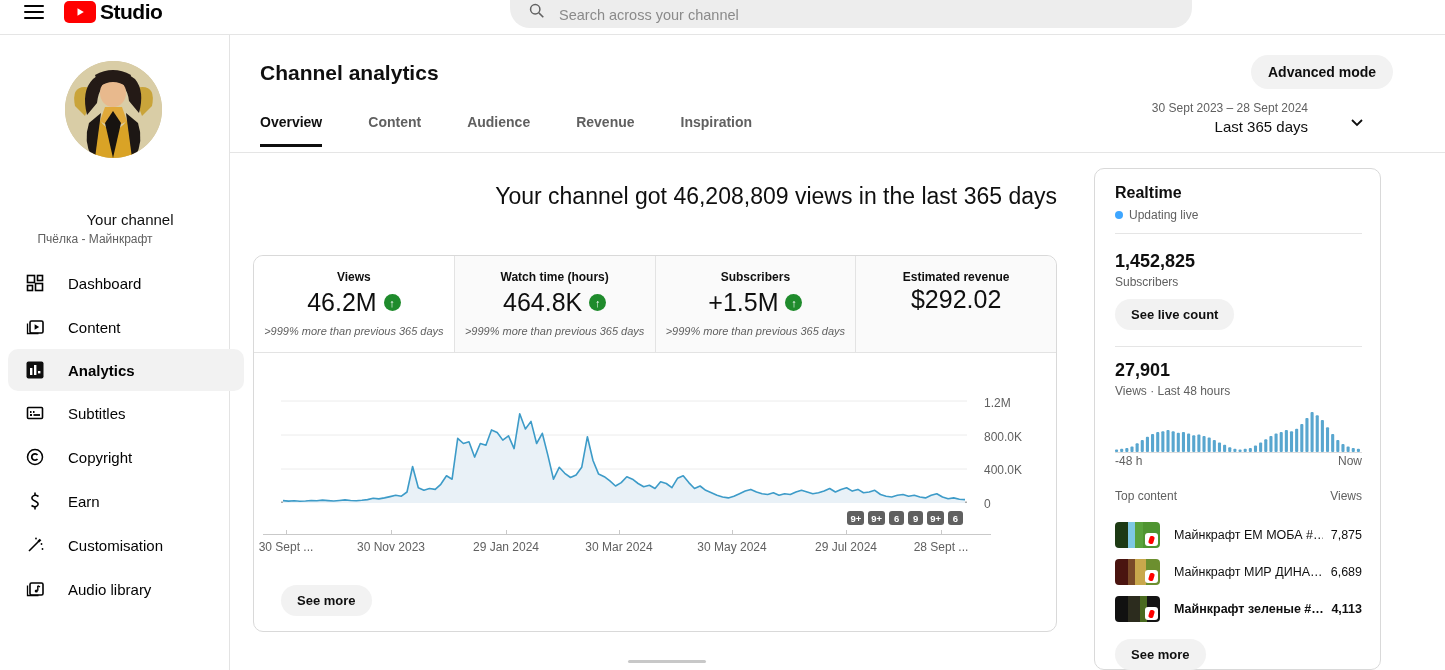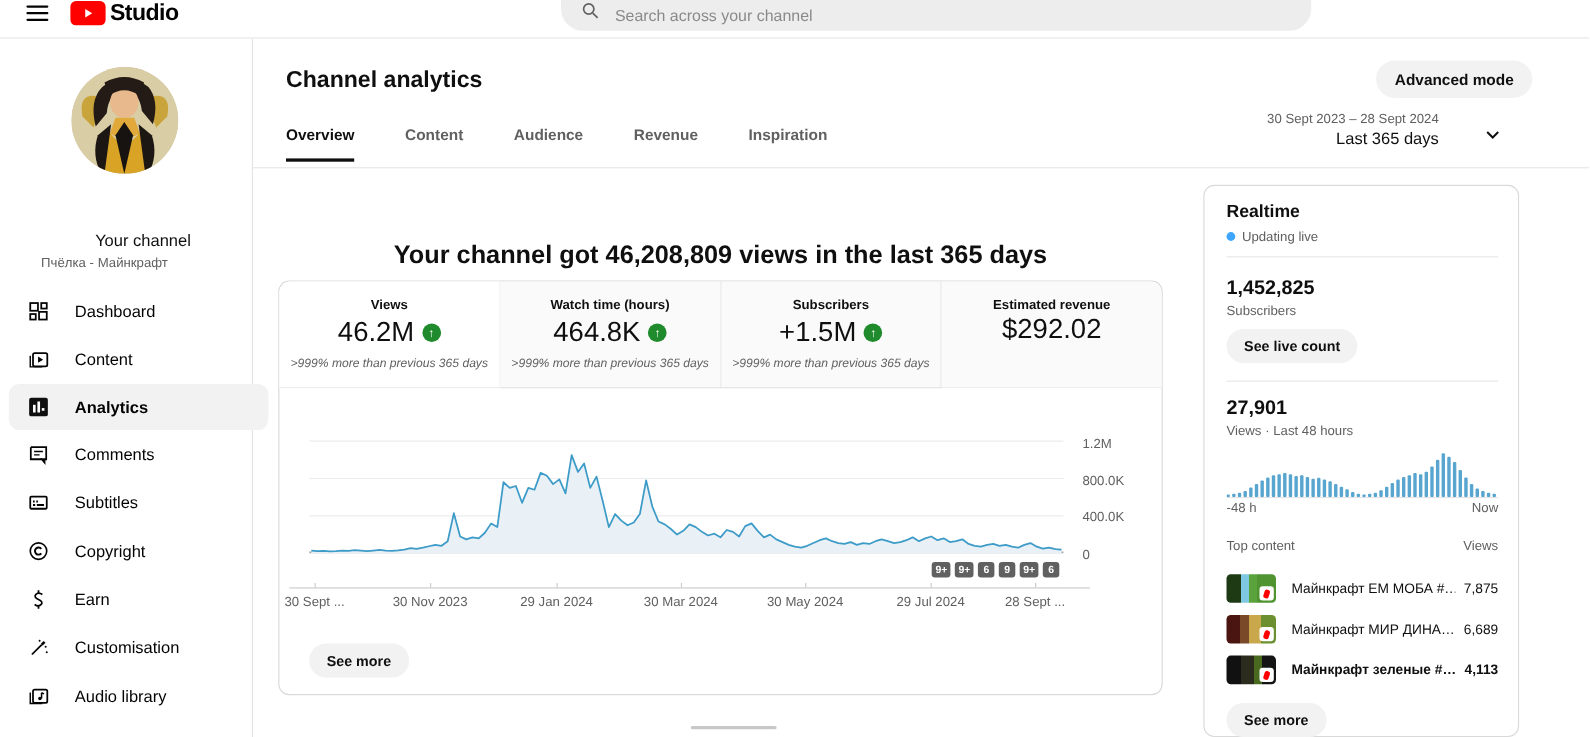--- a/index.html
+++ b/index.html
@@ -49,22 +49,22 @@
   .tab { font-size:14px; font-weight:700; color:#606060; padding-bottom:17px; position:relative; cursor:pointer; }
   .tab.active { color:#0f0f0f; }
   .tab.active::after { content:""; position:absolute; left:0; right:0; bottom:0; height:3px; background:#0f0f0f; }
   .tabs-rule { position:absolute; left:230px; top:152px; width:1215px; height:1px; background:#e5e5e5; }
   .daterange { position:absolute; left:1040px; top:101px; width:268px; text-align:right; cursor:pointer; }
   .daterange .dr-dates { font-size:12px; color:#606060; }
   .daterange .dr-label { font-size:15px; color:#0f0f0f; margin-top:3px; }
   .dr-chevron { position:absolute; left:1347px; top:112px; cursor:pointer; }
 
   
-  .headline { position:absolute; left:253px; top:183px; width:804px; text-align:center;
-    font-size:23px; font-weight:700; color:#0f0f0f;margin-top:35px; }
+  .headline { position:absolute; left:253px; top:183px; width:804px; text-align:right;
+    font-size:23px; font-weight:400; color:#0f0f0f; }
 
   
   .card { position:absolute; left:253px; top:255px; width:804px; height:377px;
     border:1px solid #d9d9d9; border-radius:10px; background:#fff; }
   .metrics { position:absolute; left:0; top:0; width:100%; height:97px; display:flex; }
   .metric { flex:1; border-right:1px solid #e3e3e3; border-bottom:1px solid #e3e3e3;
     background:#fafafa; text-align:center; padding-top:14px; cursor:pointer; }
   .metric:first-child { border-radius:10px 0 0 0; }
   .metric:last-child { border-right:none; border-radius:0 10px 0 0; }
   .metric.active { background:#fff; }
@@ -199,31 +199,20 @@
       <div class="nav-item active">
         <span class="nicon">
           <svg width="20" height="20" viewBox="0 0 20 20">
             <rect x="1.5" y="1.5" width="17" height="17" rx="2" fill="#0f0f0f"></rect>
             <rect x="5" y="8" width="2.4" height="7" fill="#fff"></rect>
             <rect x="9" y="5" width="2.4" height="10" fill="#fff"></rect>
             <rect x="13" y="11" width="2.4" height="2.4" fill="#fff"></rect>
           </svg>
         </span>
         <span class="nlabel">Analytics</span>
-      </div>
-      <div class="nav-item">
-        <span class="nicon">
-          <svg width="20" height="20" viewBox="0 0 20 20" fill="none" stroke="#030303" stroke-width="1.6">
-            <path d="M3 3.5 h14 v11 h-4 l2.5 3 v-3 h0"></path>
-            <path d="M3 3.5 v11 h10"></path>
-            <line x1="6" y1="7.5" x2="14" y2="7.5" stroke-width="1.3"></line>
-            <line x1="6" y1="10.5" x2="11" y2="10.5" stroke-width="1.3"></line>
-          </svg>
-        </span>
-        <span class="nlabel">Comments</span>
       </div>
       <div class="nav-item">
         <span class="nicon">
           <svg width="20" height="20" viewBox="0 0 20 20" fill="none" stroke="#030303" stroke-width="1.6">
             <rect x="2.5" y="4.5" width="15" height="11" rx="1"></rect>
             <line x1="5" y1="12" x2="7" y2="12" stroke-width="1.8"></line>
             <line x1="8.5" y1="12" x2="15" y2="12" stroke-width="1.8"></line>
             <line x1="5" y1="9" x2="11" y2="9" stroke-width="1.8" stroke-dasharray="1.5 1.5"></line>
           </svg>
         </span>

